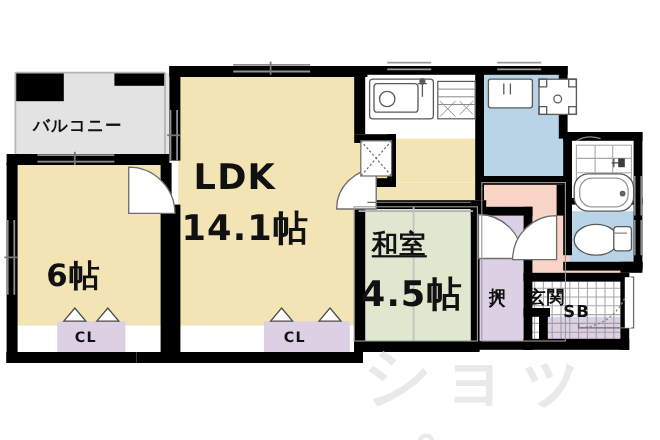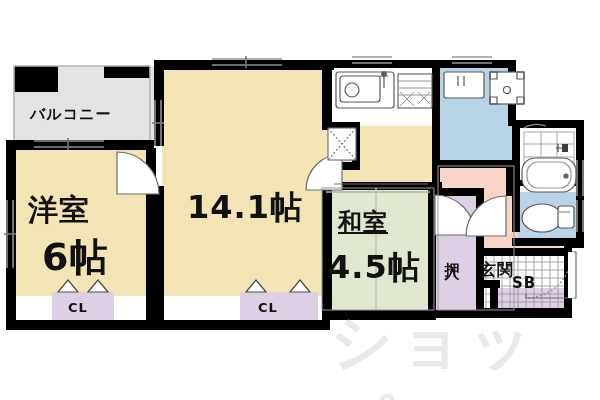--- a/index.html
+++ b/index.html
@@ -227,24 +227,24 @@
     <g fill="none" stroke="#9a9a9a" stroke-width="1">
       <rect x="322" y="188" width="112" height="122"></rect>
       <rect x="438" y="166" width="76" height="144"></rect>
     </g>
 
   </svg>
   </div>
 
   <div class="lbl" style="left:30px;top:105px;font-size:15px;">バルコニー</div>
 
-  <div class="lbl" style="left:28px;top:190px;font-size:30px;">洋室</div>
-  <div class="lbl" style="left:42px;top:232px;font-size:38px;">6帖</div>
-
-  <div class="lbl" style="left:165px;top:186px;font-size:32px;padding-left:22px;">14.1帖</div>
+  <div class="lbl" style="left:42px;top:232px;font-size:28px;">6帖</div>
+
+  <div class="lbl" style="left:176px;top:142px;font-size:32px;">LDK</div>
+  <div class="lbl" style="left:165px;top:186px;font-size:32px;">14.1帖</div>
 
   <div class="lbl" style="left:338px;top:206px;font-size:24px;text-decoration:underline;">和室</div>
   <div class="lbl" style="left:328px;top:246px;font-size:32px;">4.5帖</div>
 
   <div class="lbl" style="left:68px;top:300px;font-size:13px;">CL</div>
   <div class="lbl" style="left:258px;top:300px;font-size:13px;">CL</div>
   <div class="lbl vert" style="left:442px;top:250px;font-size:15px;">押入</div>
   <div class="lbl" style="left:512px;top:274px;font-size:15px;">SB</div>
 
   <div class="lbl" style="left:480px;top:260px;font-size:16px;">玄関</div>

